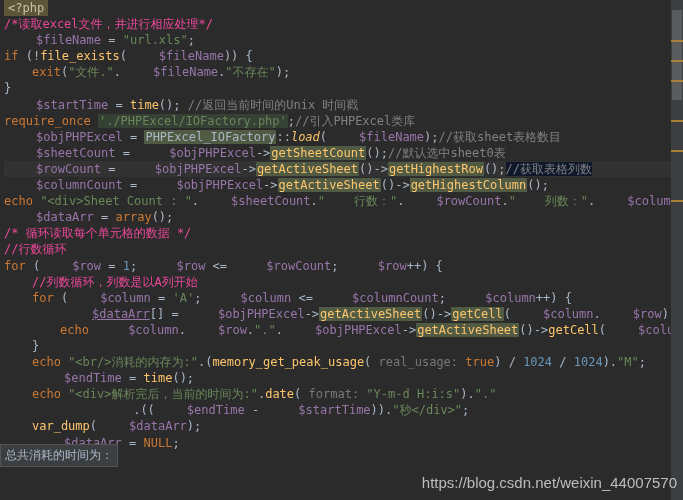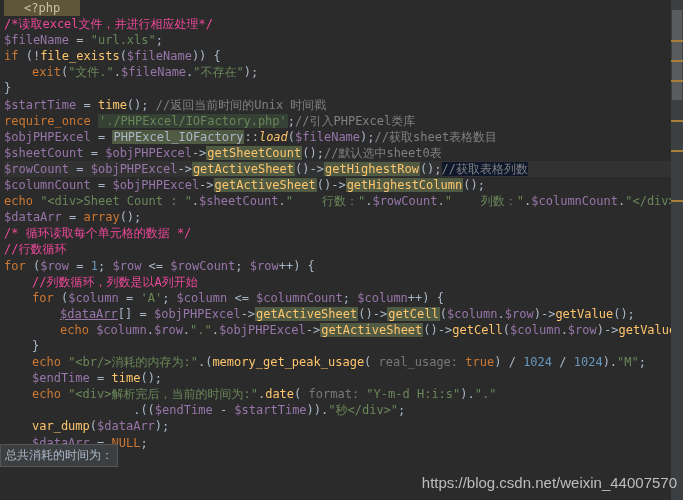--- a/index.html
+++ b/index.html
@@ -15,26 +15,26 @@
   }
   .editor {
     padding: 0 4px;
     line-height: 16.1px;
     position: relative;
   }
   .line { white-space: pre; display: block; position: relative; }
   .tag-top { 
     background: #5d5738;
     color: #ccc1a5; 
-    padding: 0 20px; 
+    padding: 0 4px; 
     display: inline-block;
   }
   .comment { color: #ec4899; }
   .comment-inline { color: #808080; }
-  .var { color: #9876aa; }
+  .var { color: #9876aa; margin-left: 32px; }
   .kw { color: #cc7832; }
   .str { color: #6a8759; }
   .fn { color: #ffc66d; }
   .num { color: #6897bb; }
   .op { color: #a9b7c6; }
   .static { color: #ffc66d; font-style: italic; }
   .classname { color: #a9b7c6; }
   .boxed { background: #515b44; padding: 0 1px; }
   .boxed2 { background: #344134; padding: 0 1px; }
   .param-hint { color: #787878; text-align: right; }

